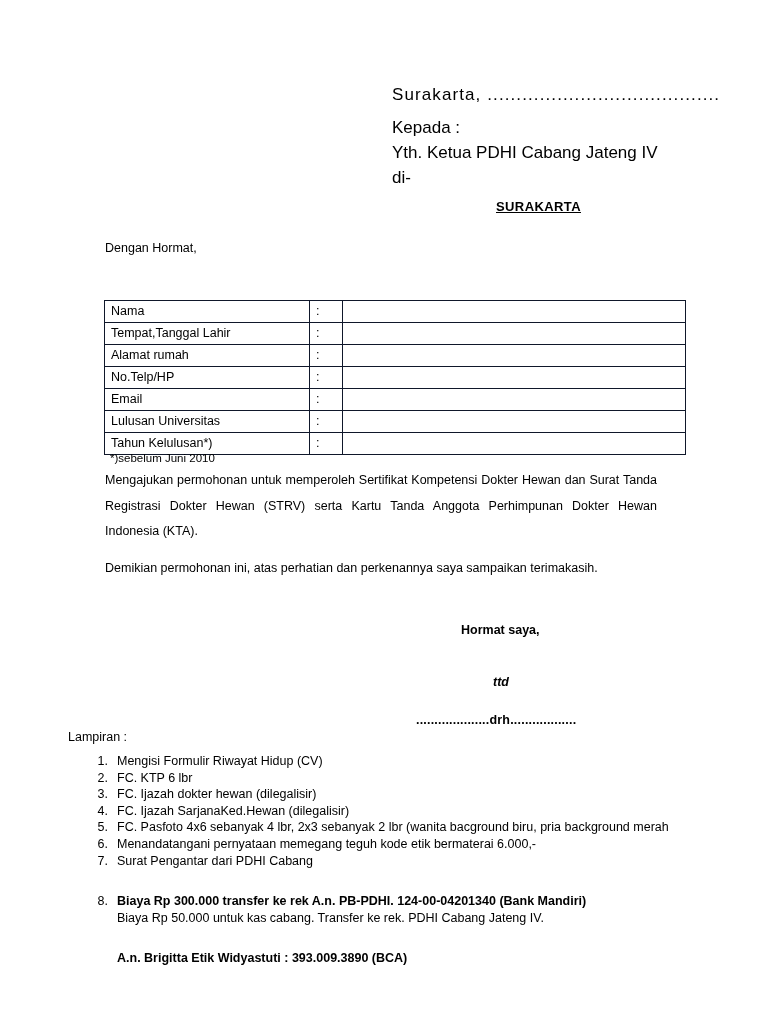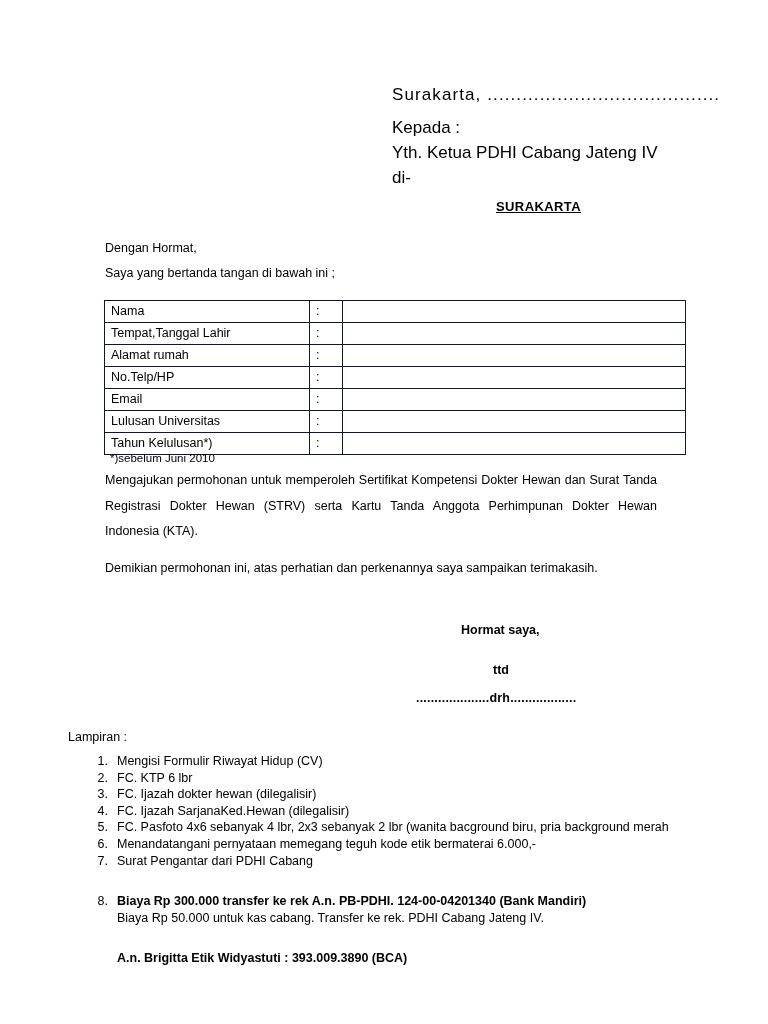--- a/index.html
+++ b/index.html
@@ -122,28 +122,29 @@
     font-size: 12.5px;
     line-height: 20px;
     padding-left: 61px;
     font-weight: bold;
   }
   .sig-ttd {
     font-size: 12.5px;
     font-weight: bold;
     line-height: 20px;
     padding-left: 93px;
-    margin-top: 20px;
+    margin-top: 32px;
+    font-style: italic;
   }
   .sig-name {
     font-size: 12.5px;
     font-weight: bold;
     line-height: 20px;
     padding-left: 16px;
-    margin-top: 8px;
+    margin-top: 18px;
     letter-spacing: 0.2px;
   }
 
   
   .lampiran-label {
     position: absolute;
     left: 68px;
     top: 727px;
     font-size: 12.5px;
     line-height: 20px;
@@ -182,21 +183,20 @@
   <div class="header-block">
     <div class="hdr-line dots-inline">Surakarta, ........................................</div>
     <div class="hdr-line" style="margin-top:8px;">Kepada :</div>
     <div class="hdr-line">Yth. Ketua PDHI Cabang Jateng IV</div>
     <div class="hdr-line">di-</div>
     <span class="surakarta-city">SURAKARTA</span>
   </div>
 
   <div class="salutation">
     <div>Dengan Hormat,</div>
-    <div>Saya yang bertanda tangan di bawah ini ;</div>
   </div>
 
   <table class="id-table">
     <tbody>
       <tr>
         <td class="col-label">Nama</td>
         <td class="col-colon">:</td>
         <td class="col-value"></td>
       </tr>
       <tr>

